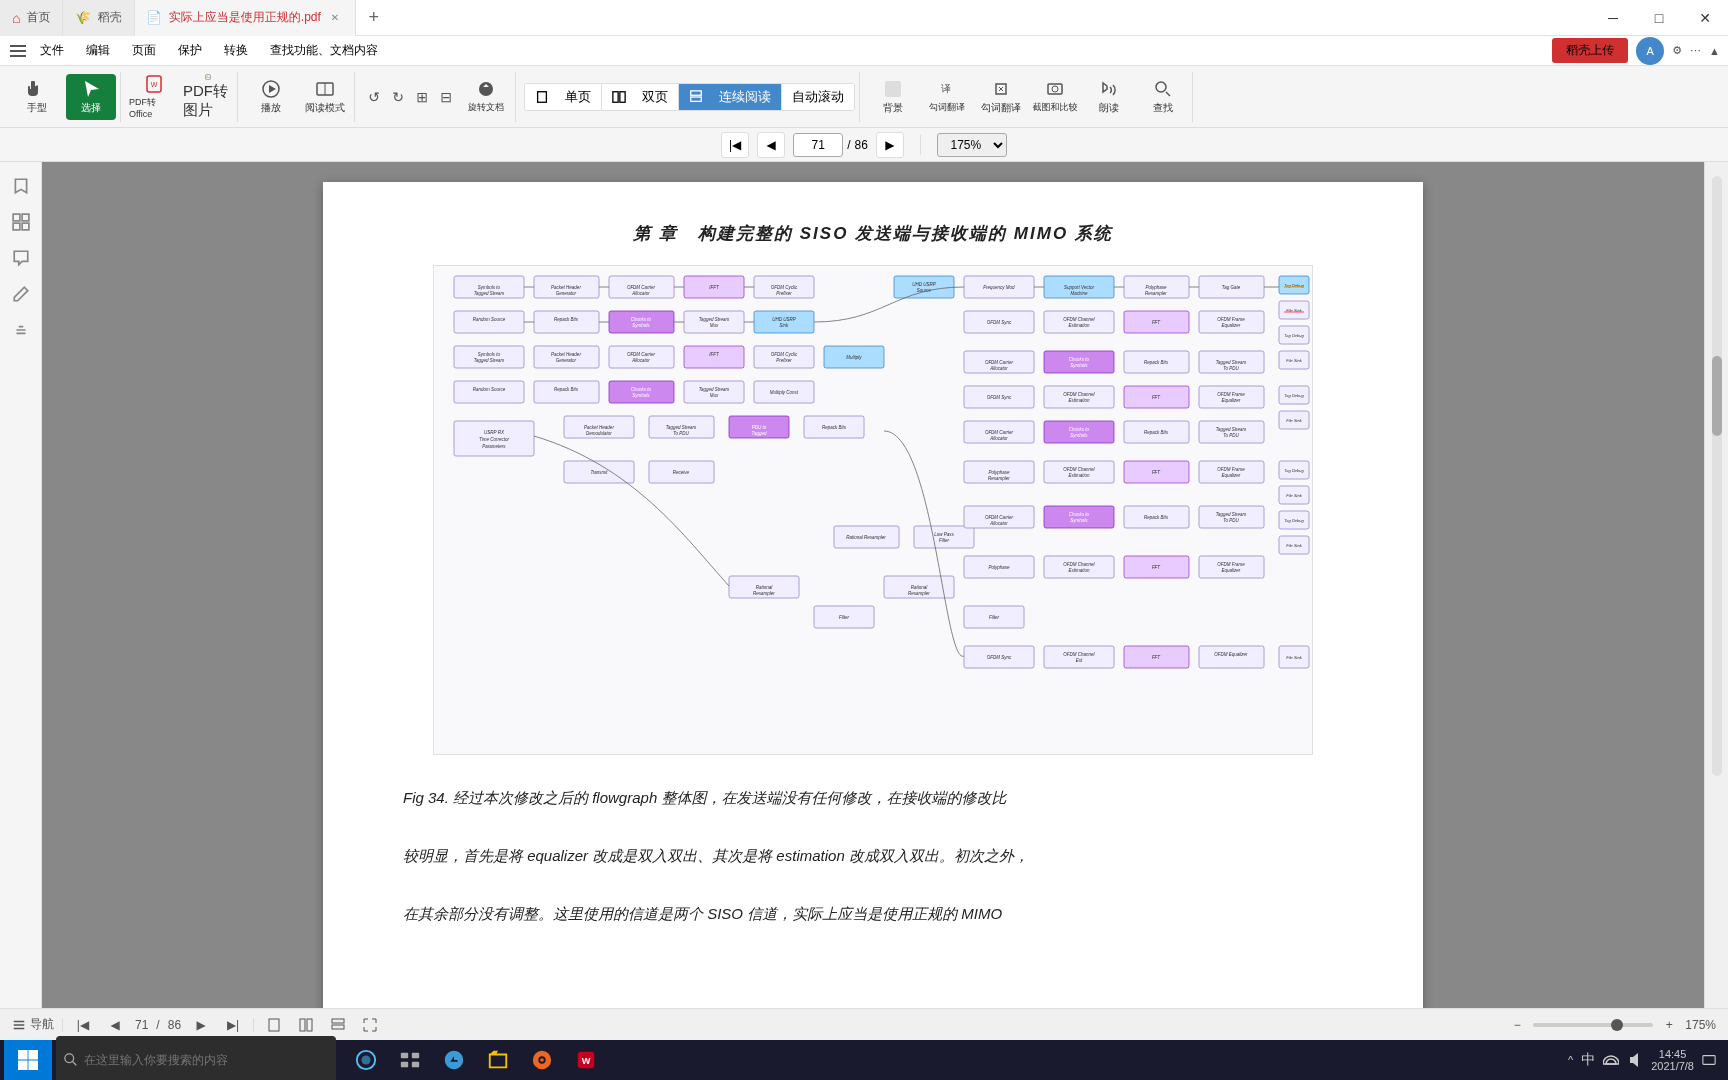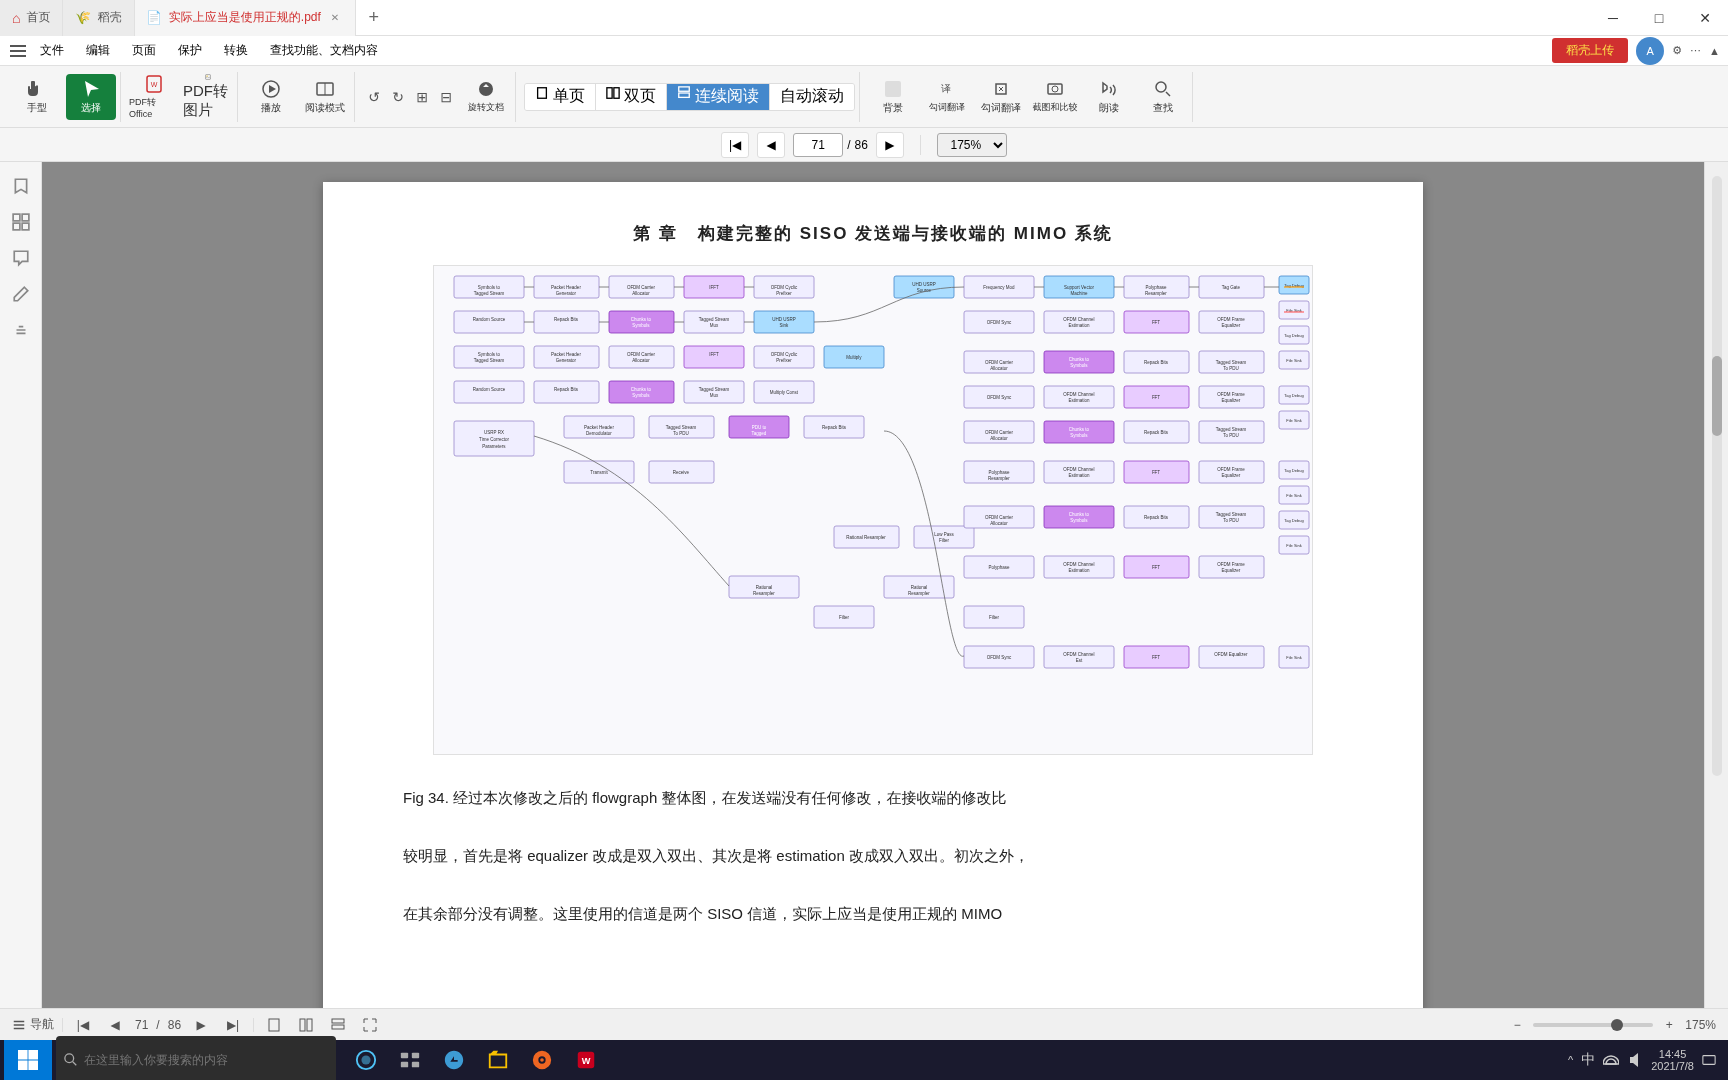--- a/index.html
+++ b/index.html
@@ -45,21 +45,21 @@
     #zoom-select { width: 70px; height: 24px; border: 1px solid #aaa; border-radius: 3px; font-size: 12px; text-align: center; }
 
     
     #content-area { display: flex; flex: 1; overflow: hidden; }
 
     
     #left-sidebar { width: 42px; background: #f5f5f5; border-right: 1px solid #e0e0e0; display: flex; flex-direction: column; align-items: center; padding: 8px 0; gap: 4px; }
     .sidebar-tool { width: 32px; height: 32px; display: flex; align-items: center; justify-content: center; cursor: pointer; border-radius: 4px; color: #555; font-size: 14px; }
 
     
-    #pdf-viewer { flex: 1; background: #888; overflow: auto; display: flex; flex-direction: column; align-items: center; padding: 20px; }
+    #pdf-viewer { flex: 1; background: #888; overflow: auto; display: flex; flex-direction: column; align-items: center; padding: 20px; font-style: italic; }
     #pdf-page { background: white; width: 1100px; min-height: 900px; box-shadow: 0 2px 10px rgba(0,0,0,0.3); padding: 40px 80px; position: relative; }
 
     
     #right-panel { width: 24px; background: #f0f0f0; border-left: 1px solid #ddd; display: flex; flex-direction: column; align-items: center; padding: 4px 0; }
 
     
     #page-title-area { text-align: center; font-size: 18px; font-weight: bold; margin-bottom: 20px; color: #222; }
     #flowchart-img { width: 880px; height: 490px; background: #f9f9ff; border: 1px solid #e0e0e0; margin: 0 auto; display: block; position: relative; overflow: hidden; }
 
     
@@ -67,21 +67,21 @@
     #caption p { margin-bottom: 8px; margin-top: 28px; }
 
     
     #status-bar { height: 32px; background: #f0f0f0; border-top: 1px solid #ddd; display: flex; align-items: center; padding: 0 12px; gap: 16px; font-size: 12px; color: #555; }
     #status-left { display: flex; align-items: center; gap: 8px; }
     #status-right { margin-left: auto; display: flex; align-items: center; gap: 8px; }
     #zoom-slider { width: 120px; height: 4px; background: #ccc; border-radius: 2px; position: relative; cursor: pointer; }
     #zoom-thumb { position: absolute; width: 12px; height: 12px; background: #555; border-radius: 50%; top: -4px; left: 70%; transform: translateX(-50%); }
     .status-btn { width: 24px; height: 24px; display: flex; align-items: center; justify-content: center; cursor: pointer; border-radius: 3px; }
     .view-toggle { display: flex; border: 1px solid #ddd; border-radius: 3px; overflow: hidden; }
-    .view-toggle-btn { padding: 2px 10px; height: 26px; font-size: 16px; cursor: pointer; background: #fff; border: none; border-right: 1px solid #ddd; display: flex; align-items: flex-start; gap: 4px; }
+    .view-toggle-btn { padding: 2px 10px; height: 26px; font-size: 13px; cursor: pointer; background: #fff; border: none; border-right: 1px solid #ddd; display: flex; align-items: center; gap: 16px; }
     .view-toggle-btn:last-child { border-right: none; }
     .view-toggle-btn.active { background: #4488cc; color: white; }
   </style>
 </head>
 <body>
 
 <div id="main-window">
 
   <div id="title-bar">
     <div class="tab" style="background:#ebebeb;">
@@ -113,21 +113,21 @@
           <rect y="12" width="16" height="2" fill="#555"></rect>
         </svg>
     </div>
     <div class="menu-item">文件</div>
     <div class="menu-item">编辑</div>
     <div class="menu-item">页面</div>
     <div class="menu-item">保护</div>
     <div class="menu-item">转换</div>
     <div class="menu-item">查找功能、文档内容</div>
     <div style="margin-left:auto;display:flex;align-items:center;gap:8px;">
-      <div style="background:#d03030;color:#fde047;padding:4px 14px;border-radius:3px;font-size:12px;cursor:pointer;">稻壳上传</div>
+      <div style="background:#d03030;color:#000000;padding:4px 14px;border-radius:3px;font-size:12px;cursor:pointer;">稻壳上传</div>
       <div style="width:28px;height:28px;border-radius:50%;background:#4488cc;display:flex;align-items:center;justify-content:center;color:white;font-size:11px;cursor:pointer;">A</div>
       <div style="font-size:11px;color:#555;cursor:pointer;">⚙</div>
       <div style="font-size:11px;color:#555;cursor:pointer;">⋯</div>
       <div style="font-size:11px;color:#555;cursor:pointer;">▲</div>
     </div>
   </div>
 
   <div id="ribbon">
 
     <div class="ribbon-group">

